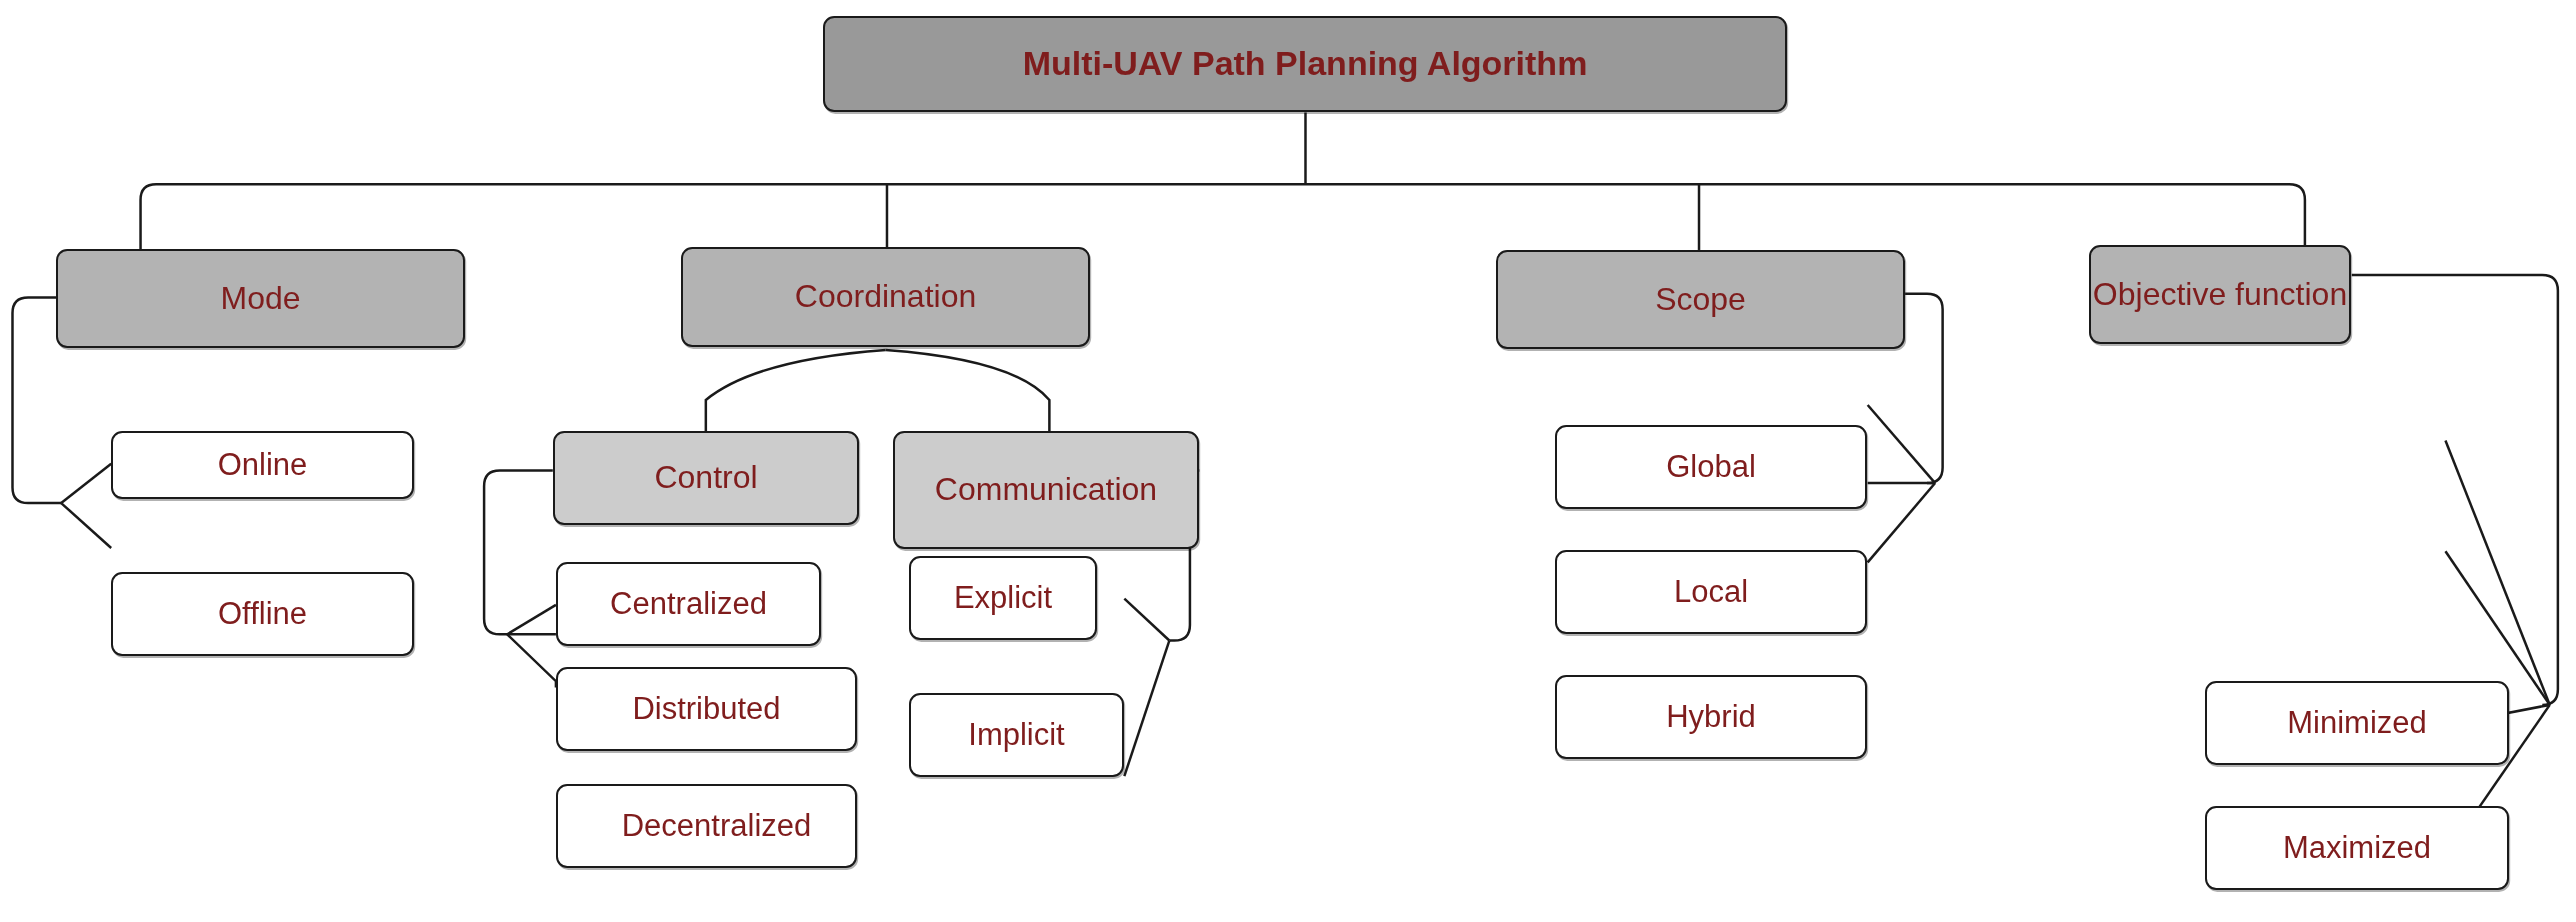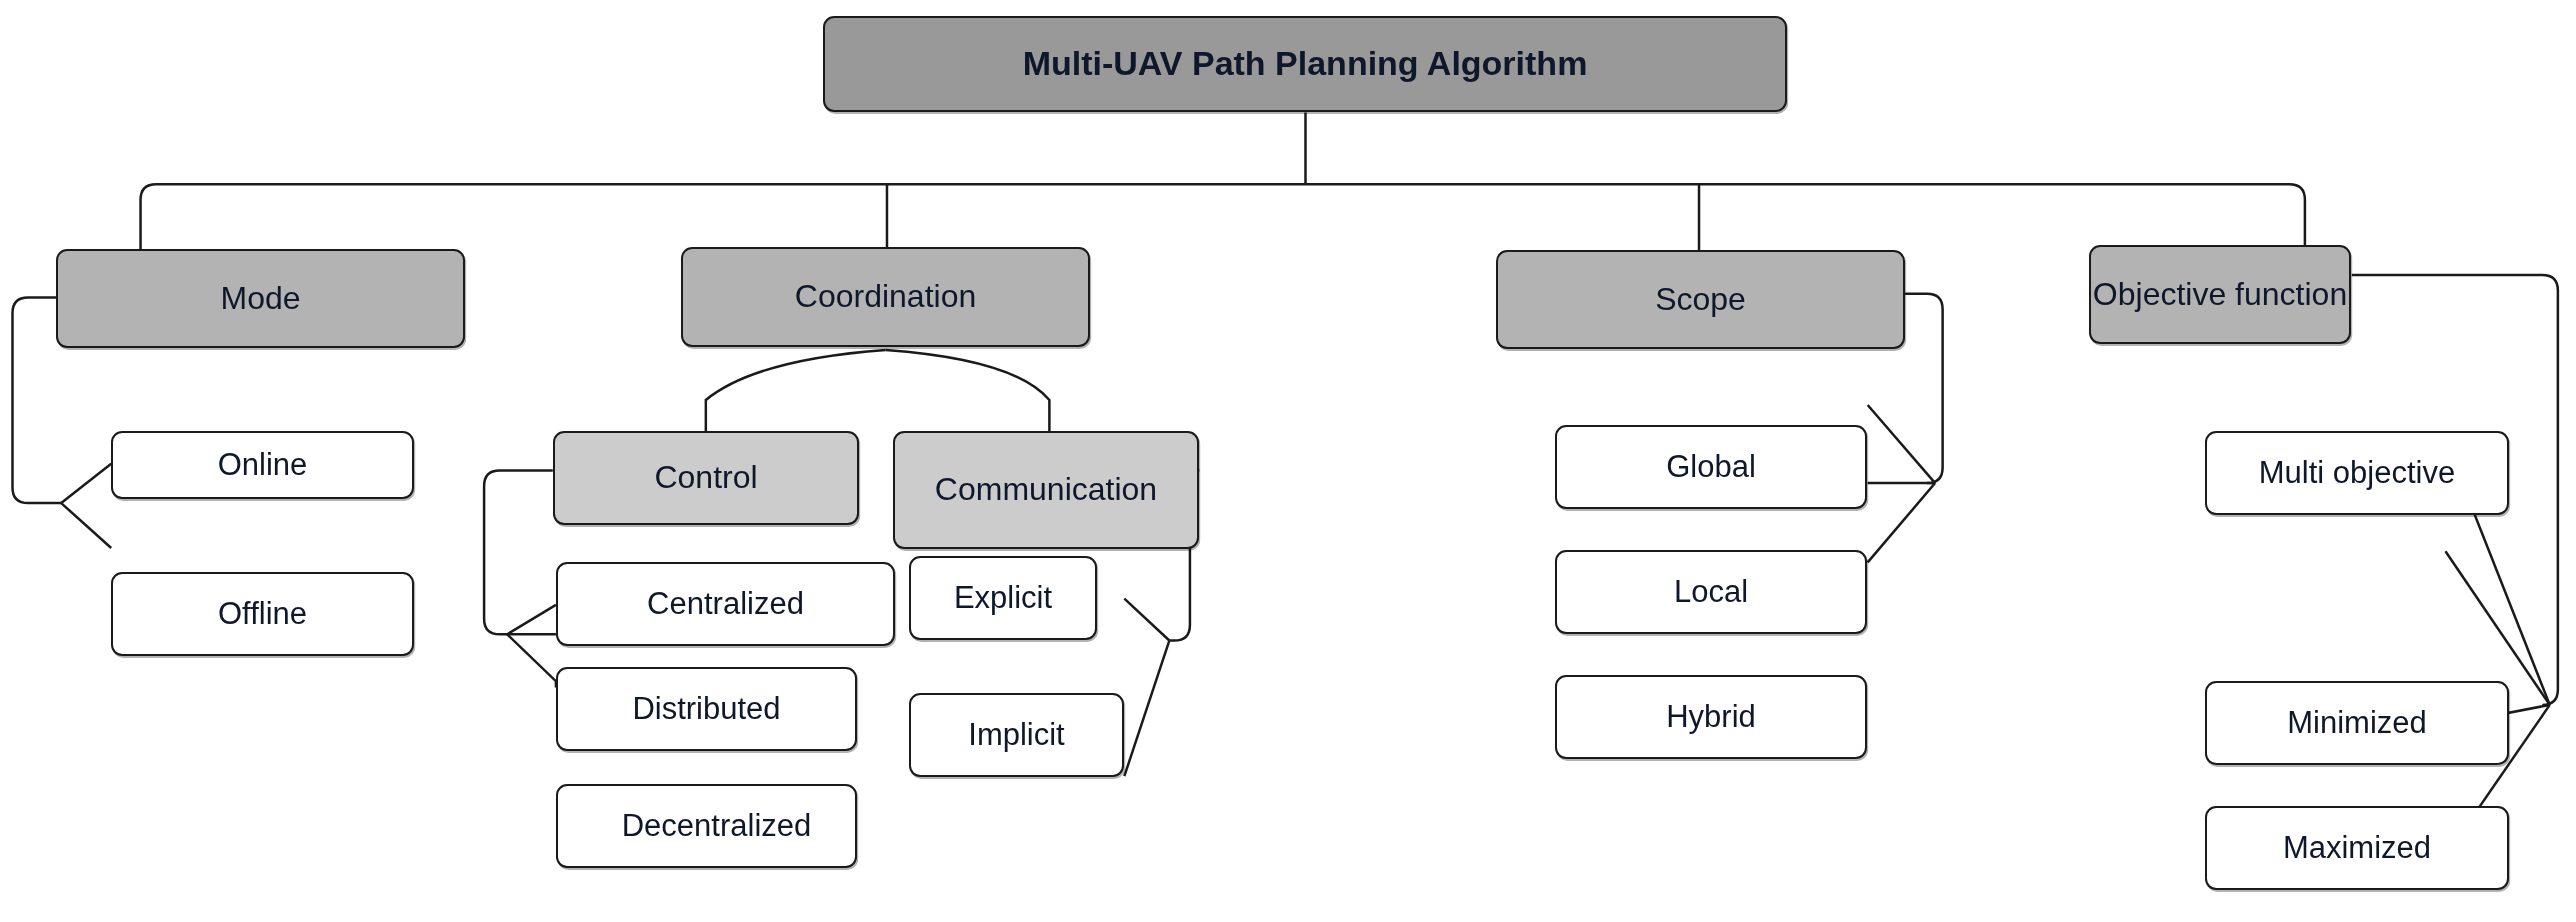--- a/index.html
+++ b/index.html
@@ -35,21 +35,21 @@
   }
   .node {
     position: absolute;
     box-sizing: border-box;
     border: 2.5px solid #1a1a1a;
     border-radius: 11.2px;
     display: flex;
     align-items: center;
     justify-content: center;
     text-align: center;
-    color: #0f172a;
+    color: #7f1d1d;
     line-height: 1.1;
     white-space: nowrap;
     box-shadow: 1.2px 1.9px 0 rgba(0,0,0,0.30);
   }
   .node-root {
     background: #999999;
     font-size: 34px;
     font-weight: bold;
   }
   .node-l2 {
@@ -165,21 +165,21 @@
   </div>
 
   <div class="node node-l3" style="left:553px; top:431px; width:306px; height:94px;">
     <span class="node-label">Control</span>
   </div>
 
   <div class="node node-l3" style="left:893px; top:431px; width:306px; height:118px;">
     <span class="node-label">Communication</span>
   </div>
 
-  <div class="node node-leaf" style="left:556px; top:562px; width:339px; height:84px;">
+  <div class="node node-leaf" style="left:556px; top:562px; width:265px; height:84px;">
     <span class="node-label">Centralized</span>
   </div>
 
   <div class="node node-leaf" style="left:556px; top:667px; width:301px; height:84px;">
     <span class="node-label">Distributed</span>
   </div>
 
   <div class="node node-leaf" style="left:556px; top:784px; width:301px; height:84px;padding-left:20px;">
     <span class="node-label">Decentralized</span>
   </div>
@@ -197,23 +197,20 @@
   </div>
 
   <div class="node node-leaf" style="left:1555px; top:550px; width:312px; height:84px;">
     <span class="node-label">Local</span>
   </div>
 
   <div class="node node-leaf" style="left:1555px; top:675px; width:312px; height:84px;">
     <span class="node-label">Hybrid</span>
   </div>
 
-  <div class="node node-leaf" style="left:2205px; top:431px; width:304px; height:84px;">
-    <span class="node-label">Multi objective</span>
-  </div>
 
 
   <div class="node node-leaf" style="left:2205px; top:681px; width:304px; height:84px;">
     <span class="node-label">Minimized</span>
   </div>
 
   <div class="node node-leaf" style="left:2205px; top:806px; width:304px; height:84px;">
     <span class="node-label">Maximized</span>
   </div>
 

